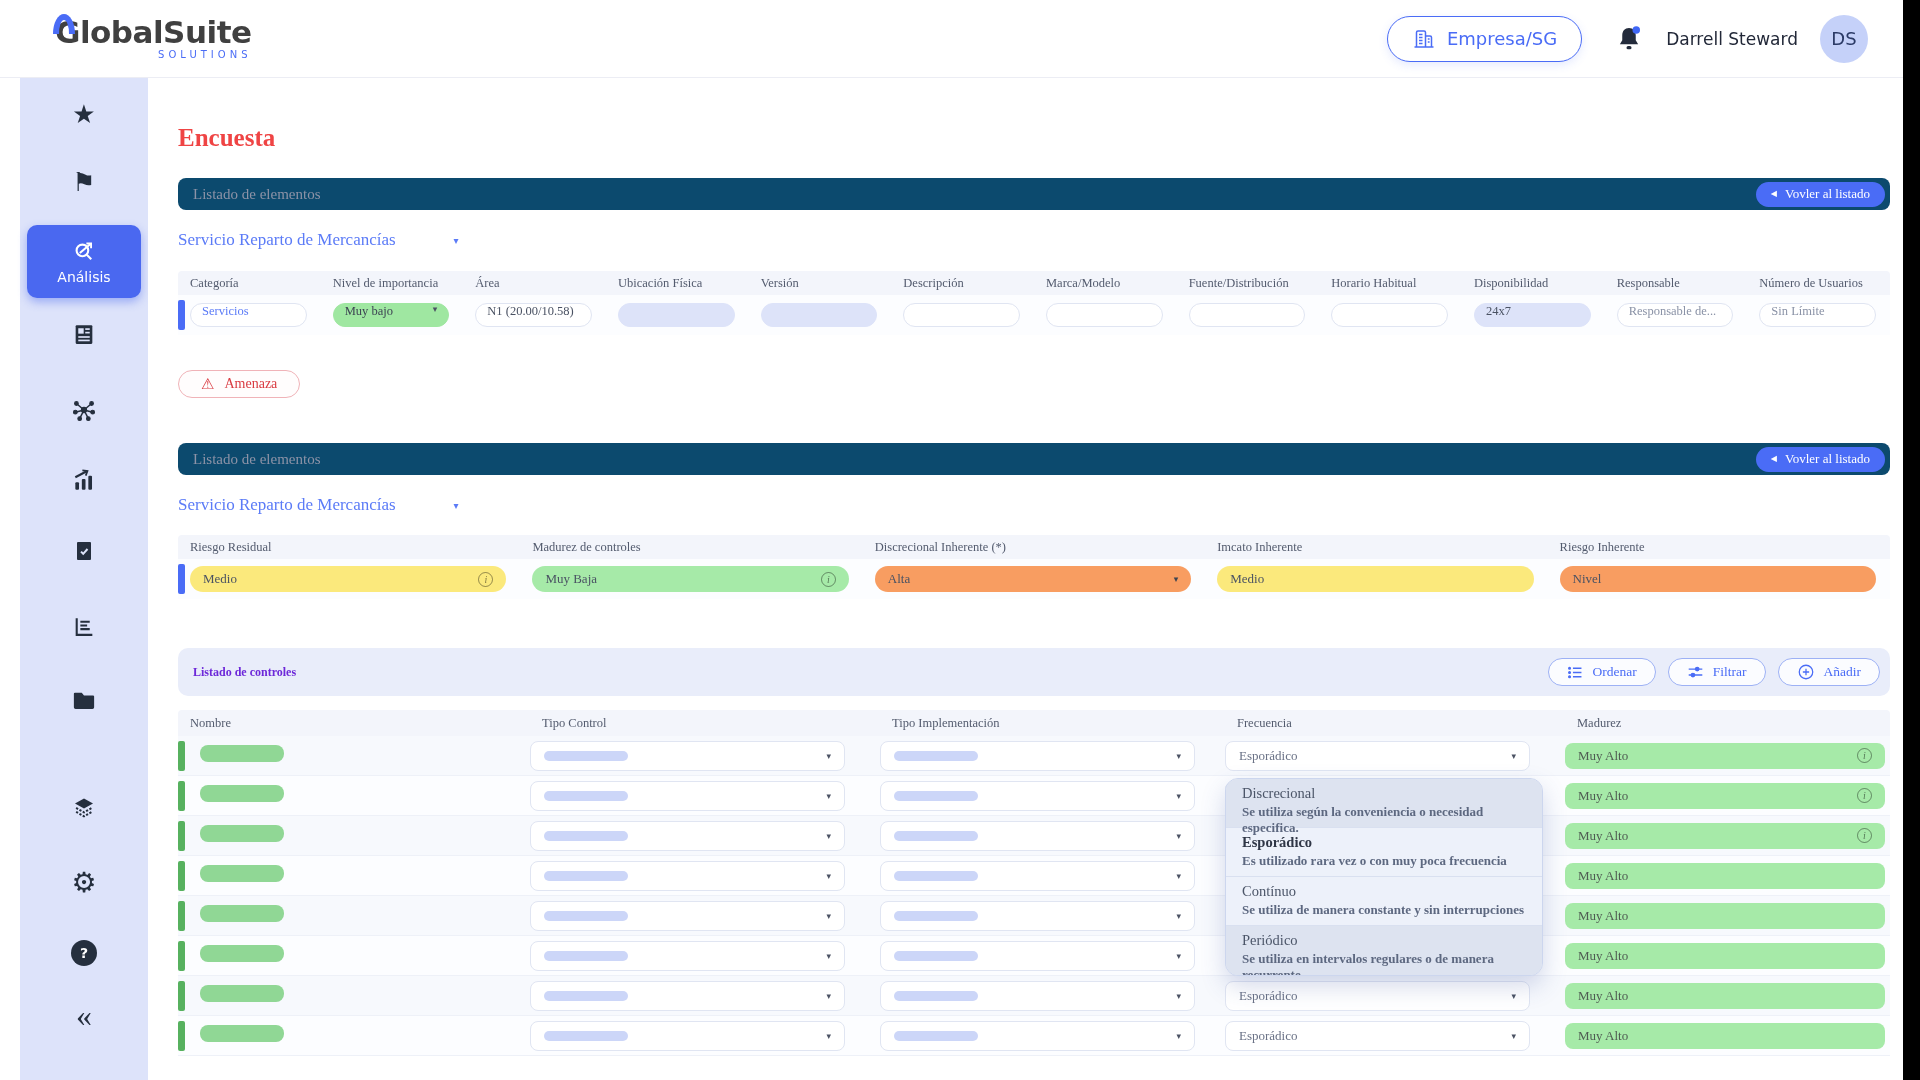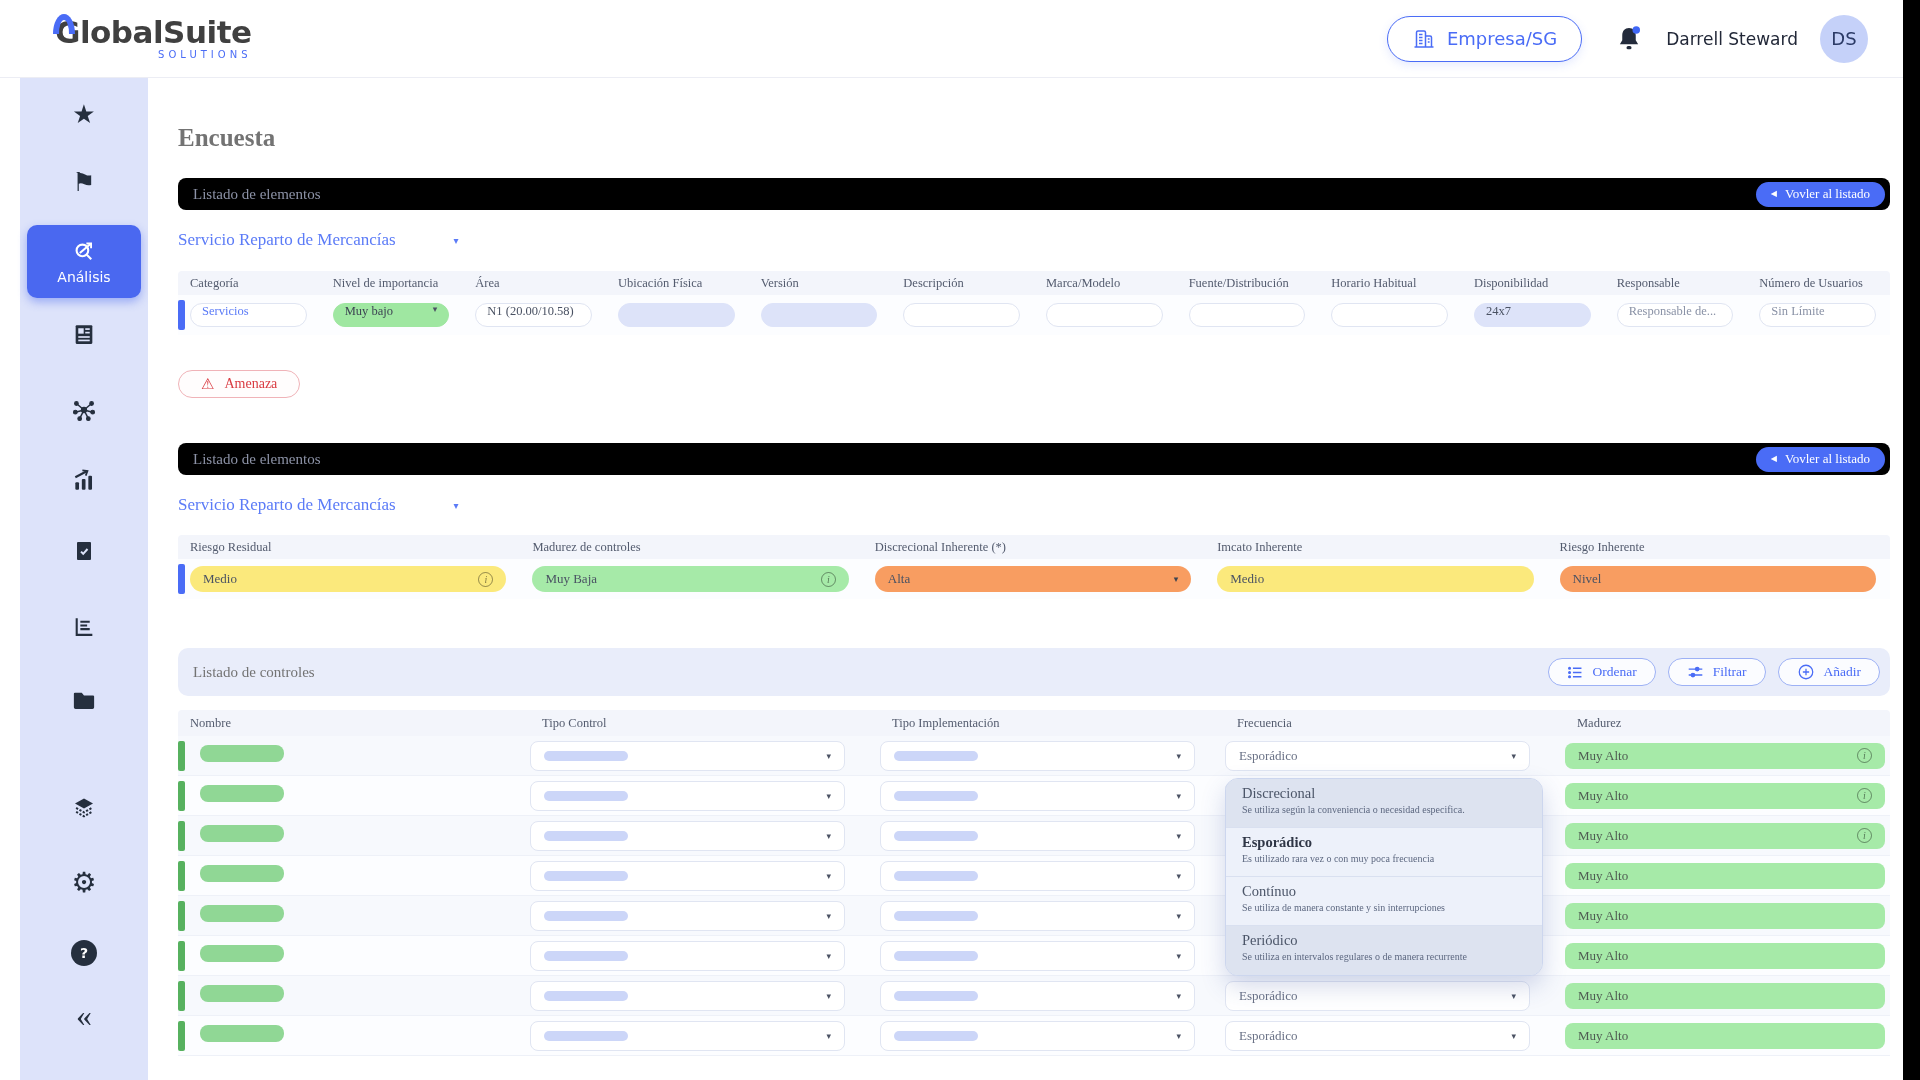--- a/index.html
+++ b/index.html
@@ -35,23 +35,23 @@
   .active-item { position:absolute; left:7px; right:7px; top:147px; height:73px; background:#4a68f0;
     border-radius:10px; box-shadow:0 4px 10px rgba(74,104,240,.45); display:flex; flex-direction:column;
     align-items:center; justify-content:center; gap:5px; cursor:pointer; }
   .active-item .lbl { color:#fff; font-size:14px; font-family:"DejaVu Sans", sans-serif; }
   .help-circle { width:26px; height:26px; border-radius:50%; background:#252f3e; color:#fff;
     font-family:"DejaVu Sans", sans-serif; font-weight:700; font-size:14px;
     display:flex; align-items:center; justify-content:center; }
 
   
   .main { position:absolute; left:148px; top:78px; width:1755px; height:1002px; background:#fff; }
-  .page-title { position:absolute; left:30px; top:46px; font-size:25px; font-weight:700; color:#737373; }
-
-  .listbar { position:absolute; left:30px; width:1712px; height:32px; background:#000000; border-radius:8px;
+  .page-title { position:absolute; left:30px; top:46px; font-size:25px; font-weight:700; color:#ef4444; }
+
+  .listbar { position:absolute; left:30px; width:1712px; height:32px; background:#0c4a6e; border-radius:8px;
     display:flex; align-items:center; justify-content:space-between; padding:0 5px 0 15px; }
   .listbar .bar-label { color:#8d93a7; font-size:15px; }
   .back-btn { height:25px; background:#4a6cf6; border:none; border-radius:14px; color:#fff;
     font-family:"Liberation Serif", serif; font-size:13px; padding:0 15px; display:flex; align-items:center; gap:8px;
     cursor:pointer; }
   .back-btn .tri { font-size:8px; line-height:1; }
   .bar1 { top:100px; } .bar2 { top:365px; }
 
   .service-row { position:absolute; left:30px; display:flex; align-items:center; gap:58px; cursor:pointer; }
   .service-row .svc { color:#5b7bf7; font-size:17px; }
@@ -91,21 +91,21 @@
   .rpill { height:26px; border-radius:13px; display:flex; align-items:center; justify-content:space-between;
     font-size:13px; color:#4a5263; padding:0 13px; margin-left:12px; width:calc(100% - 26px); }
   .rpill.yellow { background:#fbe97c; } .rpill.green { background:#a6eaa8; } .rpill.orange { background:#f89d61; }
   .info { width:15px; height:15px; border-radius:50%; border:1.2px solid rgba(0,0,0,.40); color:rgba(0,0,0,.50);
     font-size:10px; font-style:italic; display:flex; align-items:center; justify-content:center; flex:none; }
   .rpill .caret { color:#3e4450; font-size:9px; }
 
   
   .controls-bar { position:absolute; left:30px; top:570px; width:1712px; height:48px; background:#e9edfa;
     border-radius:10px; display:flex; align-items:center; padding:0 10px 0 15px; }
-  .controls-bar .bar-label { color:#737373; font-size:15px; flex:1; }
+  .controls-bar .bar-label { color:#6d28d9; font-size:12px; flex:1;font-weight:bold; }
   .cbtn { height:28px; border:1px solid #9db1f5; border-radius:16px; background:#fbfcff; color:#4a6cf6;
     font-family:"Liberation Serif", serif; font-size:13.5px; padding:0 18px; margin-left:12px;
     display:flex; align-items:center; gap:9px; cursor:pointer; }
   .cbtn svg { flex:none; }
 
   .ctable { position:absolute; left:30px; top:632px; width:1712px; }
   .ctable .thead { grid-template-columns:352px 350px 345px 340px 1fr; height:26px; }
   .crow { display:grid; grid-template-columns:352px 350px 345px 340px 1fr; height:40px; align-items:center;
     position:relative; border-bottom:1px solid #eef1f8; }
   .crow:nth-child(odd) { background:#fcfdff; } .crow:nth-child(even) { background:#f7f9fd; }
@@ -120,21 +120,21 @@
     display:flex; align-items:center; justify-content:space-between; padding:0 13px; }
 
   
   .freq-panel { position:absolute; left:1077px; top:700px; width:318px; height:198px; background:#edf1fa;
     border:1px solid #ccd6ee; border-radius:13px; box-shadow:0 10px 24px rgba(60,80,160,.22); overflow:hidden; z-index:10; }
   .fopt { padding:6px 16px 5px; height:49px; cursor:pointer; border-bottom:1px solid #d9e0f0; }
   .fopt:last-child { border-bottom:none; }
   .fopt.shade { background:#dde3f0; }
   .fopt .t { font-size:14.5px; color:#4b5568; }
   .fopt.selected .t { font-weight:700; color:#2f3646; }
-  .fopt .d { font-size:10px; color:#5d6880; margin-top:2px; }
+  .fopt .d { font-size:13px; color:#5d6880; margin-top:2px;font-weight:bold; }
 </style>
 </head>
 <body>
 
 <header class="topbar">
   <div class="logo">
     <div class="logo-main"><span class="g-arc"></span><span>Global</span><span>Suite</span></div>
     <div class="logo-sub">SOLUTIONS</div>
   </div>
   <div class="top-spacer"></div>

